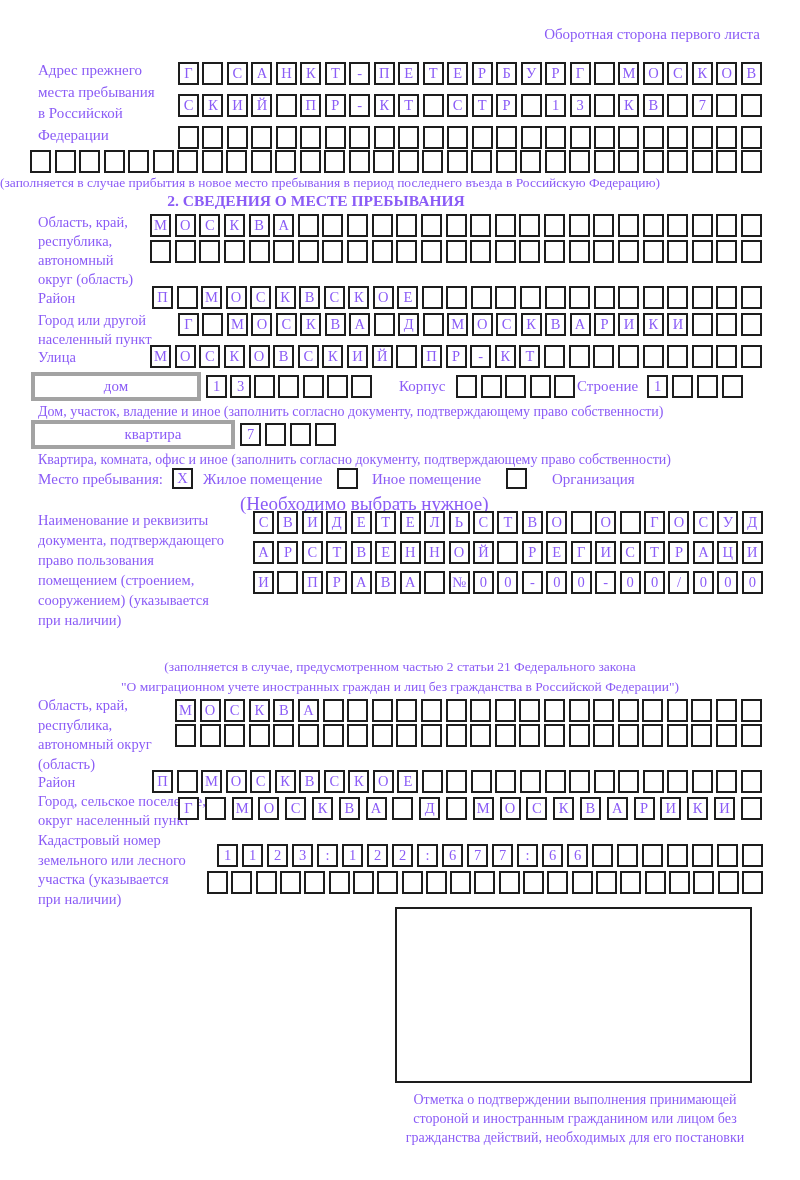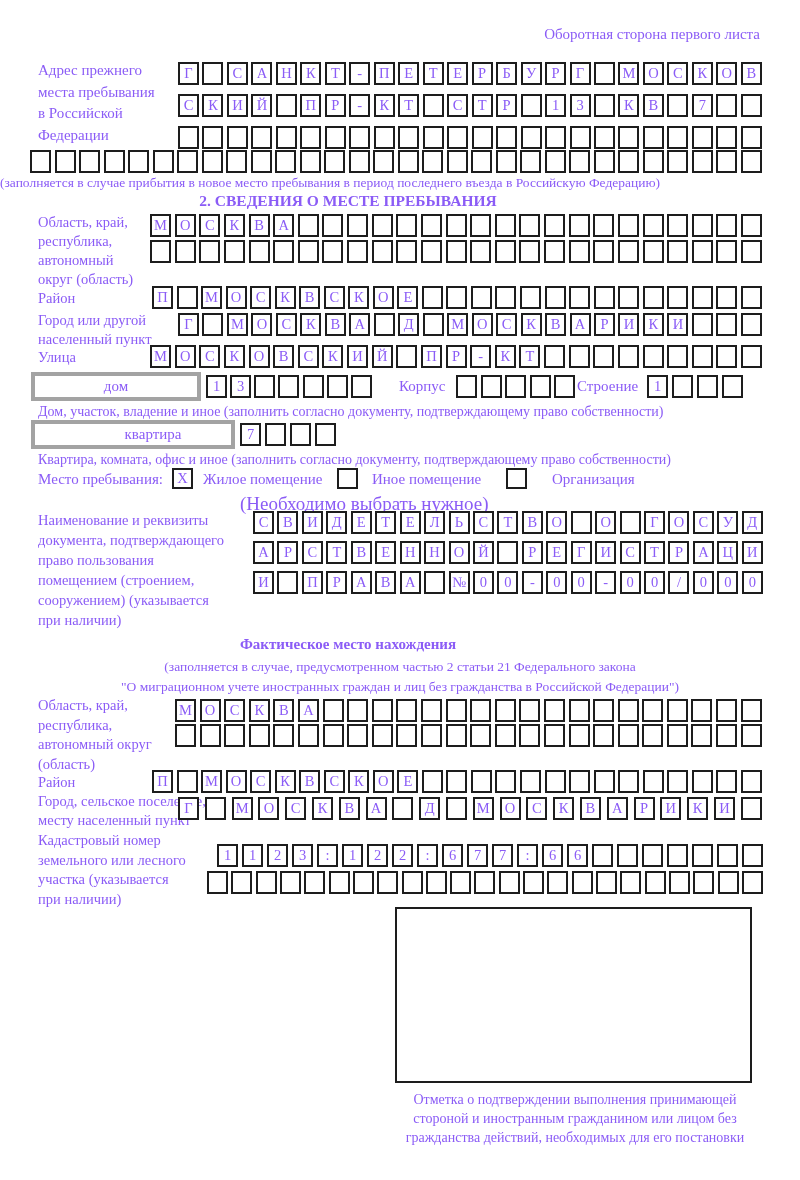--- a/index.html
+++ b/index.html
@@ -6,21 +6,21 @@
   .page{
     position:relative;width:800px;height:1180px;background:#ffffff;
     font-family:"Liberation Serif","DejaVu Serif",serif;color:#8b5cf6;
     overflow:hidden;
   }
   .abs{position:absolute;}
   .lbl{position:absolute;font-size:15px;line-height:21px;white-space:nowrap;}
   .lbl-sm{position:absolute;font-size:14.5px;line-height:19px;white-space:nowrap;}
   .caption{position:absolute;font-size:13.5px;white-space:nowrap;}
   .center{text-align:center;left:0;width:632px;}
-  .bold{font-weight:bold;margin-left:32px;}
+  .bold{font-weight:bold;}
   .boxrow{position:absolute;display:flex;justify-content:space-between;}
   .cbox{
     width:21px;height:23px;border:2px solid #1d1d1d;box-sizing:border-box;
     display:flex;align-items:center;justify-content:center;
     font-size:14.5px;line-height:1;background:#fff;flex:0 0 auto;
   }
   .bigcell{
     position:absolute;border:4px solid #a3a3a3;box-sizing:border-box;height:29px;
     display:flex;align-items:center;justify-content:center;font-size:15px;background:#fff;
   }
@@ -425,21 +425,20 @@
       <div class="cbox">0</div>
       <div class="cbox">-</div>
       <div class="cbox">0</div>
       <div class="cbox">0</div>
       <div class="cbox">/</div>
       <div class="cbox">0</div>
       <div class="cbox">0</div>
       <div class="cbox">0</div>
     </div>
 
-  <div class="abs bold center" style="top:636px;font-size:15px;">Фактическое место нахождения</div>
   <div class="notelines" style="top:657px;">
       <div>(заполняется в случае, предусмотренном частью 2 статьи 21 Федерального закона</div>
       <div>"О миграционном учете иностранных граждан и лиц без гражданства в Российской Федерации")</div>
     </div>
 
   <div class="lbl-sm" style="left:38px;top:696px;line-height:19.5px;">
       <div>Область, край,</div>
       <div>республика,</div>
       <div>автономный округ</div>
       <div>(область)</div>
@@ -521,21 +520,21 @@
       <div class="cbox"></div>
       <div class="cbox"></div>
       <div class="cbox"></div>
       <div class="cbox"></div>
       <div class="cbox"></div>
       <div class="cbox"></div>
     </div>
 
   <div class="lbl-sm" style="left:38px;top:792px;">
       <div>Город, сельское поселение,</div>
-      <div>месту населенный пункт</div>
+      <div>округ населенный пункт</div>
     </div>
   <div class="boxrow" style="left:178px;top:797px;width:584px;">
       <div class="cbox">Г</div>
       <div class="cbox"></div>
       <div class="cbox">М</div>
       <div class="cbox">О</div>
       <div class="cbox">С</div>
       <div class="cbox">К</div>
       <div class="cbox">В</div>
       <div class="cbox">А</div>

